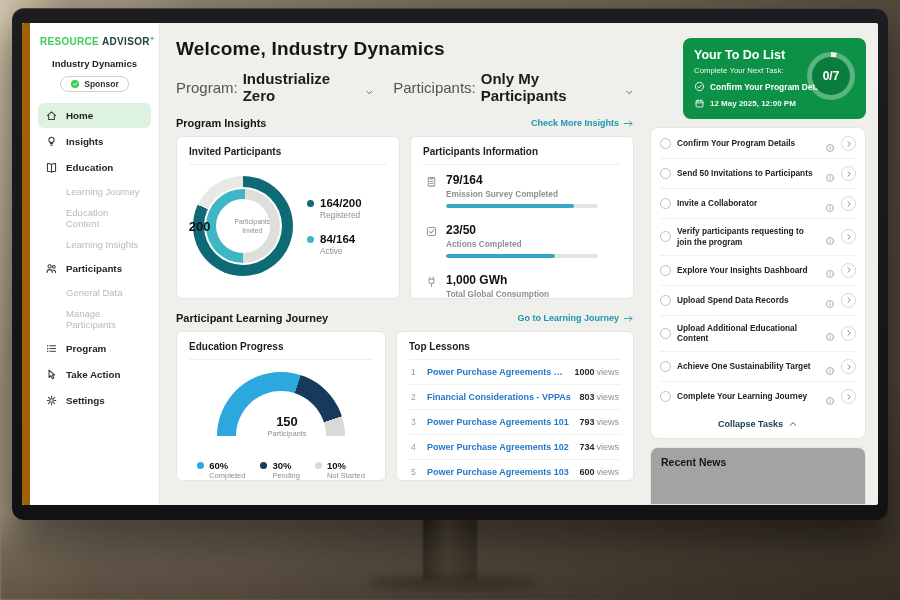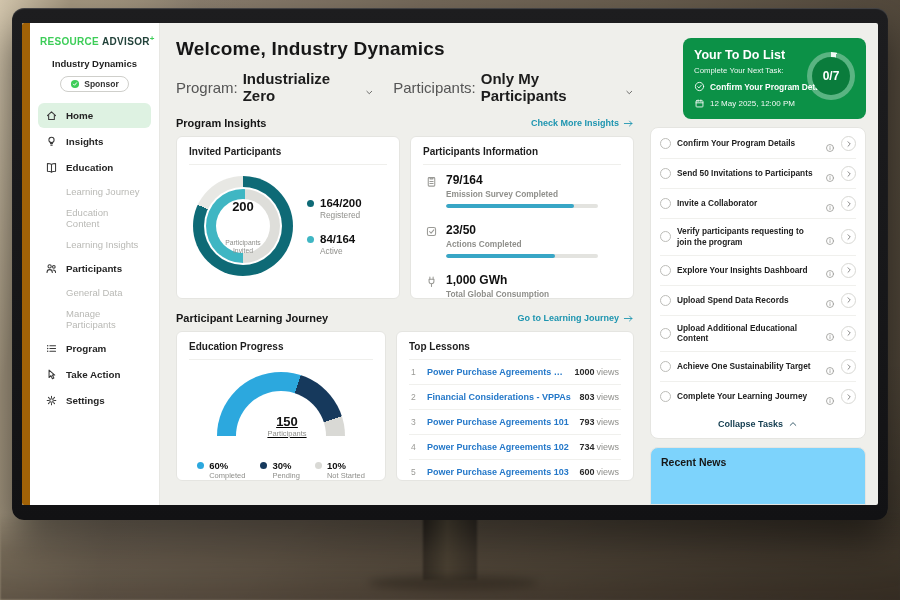--- a/index.html
+++ b/index.html
@@ -62,21 +62,21 @@
   .card.h1 { height:163px; }
   .card.h2 { height:150px; }
   .card.edu { flex:0 0 210px; }
 
   
   .donut-wrap { display:flex; align-items:center; gap:14px; padding:11px 0 0 4px; }
   .donut { position:relative; width:100px; height:100px; border-radius:50%; flex:none; }
   .donut-gap { position:absolute; inset:11px; border-radius:50%; background:#fff; }
   .donut-inner { position:absolute; inset:2px; border-radius:50%; }
   .donut-hole { position:absolute; inset:10px; border-radius:50%; background:#fff;
-    display:flex; flex-direction:column; align-items:center; justify-content:space-between; text-align:center;gap:24px; }
+    display:flex; flex-direction:row; align-items:center; justify-content:flex-end; text-align:center;gap:24px; }
   .donut-val { font-size:13px; font-weight:bold; color:#111; }
   .donut-lab { font-size:6.8px; color:#8f8f8b; width:44px; line-height:1.25; margin-top:1px; }
   .legend { display:flex; flex-direction:column; gap:13px; }
   .legend-item { display:flex; gap:6px; }
   .ldot { width:7px; height:7px; border-radius:50%; margin-top:3px; flex:none; background:#888; }
   .lval { font-size:11.5px; font-weight:bold; color:#101010; }
   .llab { font-size:8.3px; color:#8f8f8b; margin-top:1px; }
 
   
   .stat { display:flex; gap:8px; padding:8px 0 7px 2px; }
@@ -84,21 +84,21 @@
   .sval { font-size:12px; font-weight:bold; color:#101010; }
   .slab { font-size:8.3px; color:#8f8f8b; margin:2px 0 5px;font-weight:bold; }
   .bar { width:152px; height:4px; border-radius:2px; background:#e3e3df; overflow:hidden; }
   .bar-fill { height:100%; border-radius:2px; background:#38a6c6; }
 
   
   .gauge-wrap { display:flex; flex-direction:column; align-items:center; padding-top:12px; }
   .gauge { position:relative; width:128px; height:66px; overflow:hidden; }
   .gauge-arc { position:absolute; left:0; top:0; width:128px; height:128px; border-radius:50%; }
   .gauge-hole { position:absolute; left:19px; top:19px; width:90px; height:90px; border-radius:50%; background:#fff; }
-  .gauge-center { position:absolute; left:12px; right:0; bottom:0; text-align:center;text-decoration:underline; }
+  .gauge-center { position:absolute; left:12px; right:0; bottom:0; text-align:center; }
   .gval { font-size:13px; font-weight:bold; color:#111; }
   .glab { font-size:7.5px; color:#8f8f8b; }
   .gauge-legend { display:flex; gap:15px; margin-top:22px; }
   .gl-item { display:flex; gap:5px; }
   .gl-item .ldot { margin-top:2px; }
   .glv { font-size:9.5px; font-weight:bold; color:#101010; }
   .gll { font-size:7.5px; color:#8f8f8b; }
 
   
   .lesson { display:flex; align-items:center; gap:8px; padding:7px 2px; border-bottom:1px solid #f0f0ed; cursor:pointer; }
@@ -108,40 +108,40 @@
   .lviews { font-size:9px; color:#2a2a2a; font-weight:bold; white-space:nowrap; }
   .lviews .vw { font-weight:normal; color:#8f8f8b; margin-left:2px; }
 
   
   .rightpanel { width:232px; flex:none; padding:15px 12px 0 4px; display:flex; flex-direction:column; }
   .todo-green { position:relative; background:#0c9147; border-radius:8px; padding:10px 11px; color:#fff; flex:none;margin-left:33px; }
   .tg-title { font-size:12.5px; font-weight:bold; }
   .tg-sub { font-size:7.8px; opacity:.92; margin-top:4px; }
   .tg-task { display:flex; align-items:center; gap:5px; font-size:8.4px; font-weight:bold; margin-top:6px; }
   .tg-task .tic, .tg-date .tic { width:11px; height:11px; flex:none; }
-  .tg-date { display:flex; align-items:center; gap:5px; font-size:8px; margin-top:6px; opacity:.95; }
+  .tg-date { display:flex; align-items:center; gap:5px; font-size:8px; margin-top:6px; opacity:.95;font-weight:bold; }
   .tg-ring { position:absolute; right:11px; top:14px; width:48px; height:48px; border-radius:50%;
     background:conic-gradient(rgba(255,255,255,.95) 0 14deg, rgba(255,255,255,.32) 14deg 360deg);
     display:flex; align-items:center; justify-content:center; }
   .tg-ring-inner { width:38px; height:38px; border-radius:50%; background:#0a7c3c;
     display:flex; align-items:center; justify-content:center; font-size:12px; font-weight:bold; }
 
   .task-card { background:#fff; border:1px solid #e5e5e1; border-radius:8px; margin-top:8px; padding:1px 9px 4px; flex:none; }
   .task { display:flex; align-items:center; gap:6px; padding:7px 0; border-bottom:1px solid #f0f0ed; cursor:pointer; }
   .task.last { border-bottom:none; }
   .tcheck { width:11px; height:11px; border:1.3px solid #bdbdb9; border-radius:50%; flex:none; cursor:pointer; }
   .tlabel { flex:1; font-size:8.3px; font-weight:bold; color:#222; line-height:1.3; padding-right:2px; }
   .tinfo { width:10px; height:10px; color:#9a9a96; flex:none; cursor:pointer; }
   .tchev { width:15px; height:15px; border:1px solid #d8d8d4; border-radius:50%; color:#444;
     display:flex; align-items:center; justify-content:center; flex:none; cursor:pointer; }
   .tchev svg { width:8px; height:8px; }
   .collapse { display:flex; align-items:center; justify-content:center; gap:5px; padding:8px 0 5px;
     font-size:9px; font-weight:bold; color:#123c4f; cursor:pointer; }
   .collapse .chev { width:10px; height:10px; }
-  .news-card { background:#7dd3fc; border:1px solid #e5e5e1; border-radius:8px 8px 0 0; margin-top:8px;
+  .news-card { background:#a3a3a3; border:1px solid #e5e5e1; border-radius:8px 8px 0 0; margin-top:8px;
     padding:8px 10px; flex:1; }
   .news-title { font-size:10.5px; font-weight:bold; color:#161616; }
 
   
   svg { width:100%; height:100%; }
   svg * { fill:none; stroke:currentColor; stroke-width:1.3; stroke-linecap:round; stroke-linejoin:round; }
   svg .f { fill:currentColor; stroke:none; }
 </style>
 </head>
 <body>

